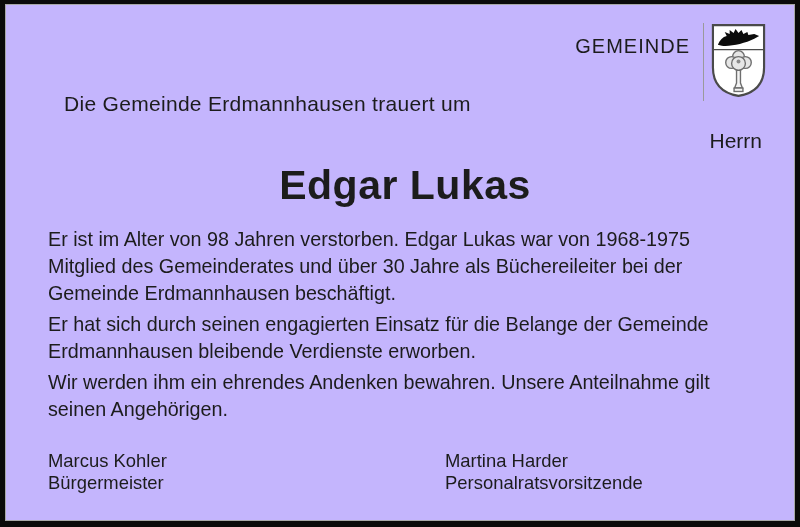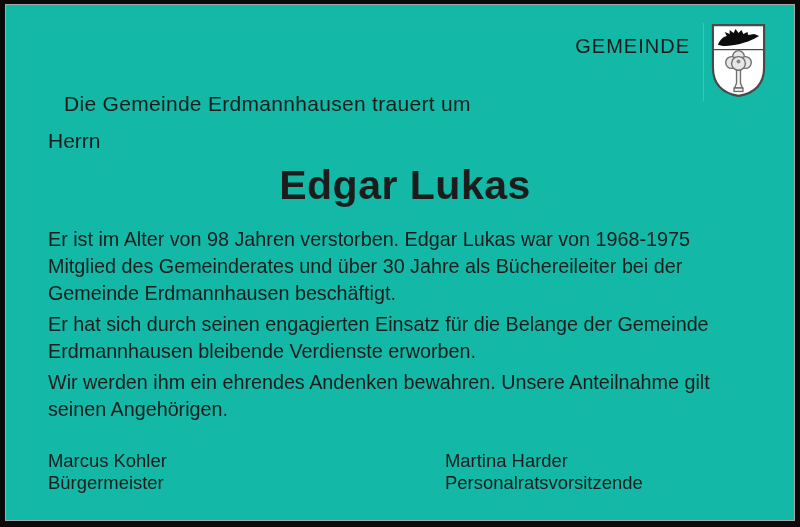--- a/index.html
+++ b/index.html
@@ -4,21 +4,21 @@
 <style>
   html, body {
     margin: 0;
     padding: 0;
     background: #000;
   }
   #page {
     position: relative;
     width: 800px;
     height: 527px;
-    background: #14b8a6;
+    background: #c4b5fd;
     font-family: "Liberation Sans", sans-serif;
     color: #1c1c1c;
     overflow: hidden;
   }
   
   #frame {
     position: absolute;
     inset: 0;
     border-style: solid;
     border-color: #0a0a0a;
@@ -67,21 +67,21 @@
     top: 92px;
     font-size: 21px;
     letter-spacing: 0.3px;
     margin-left: 16px;
   }
   #salutation {
     position: absolute;
     left: 48px;
     top: 129px;
     width: 714px;
-    text-align: left;
+    text-align: right;
     font-size: 21px;
   }
   #deceased-name {
     position: absolute;
     left: 48px;
     top: 162px;
     width: 714px;
     text-align: center;
     font-size: 41px;
     font-weight: 700;

